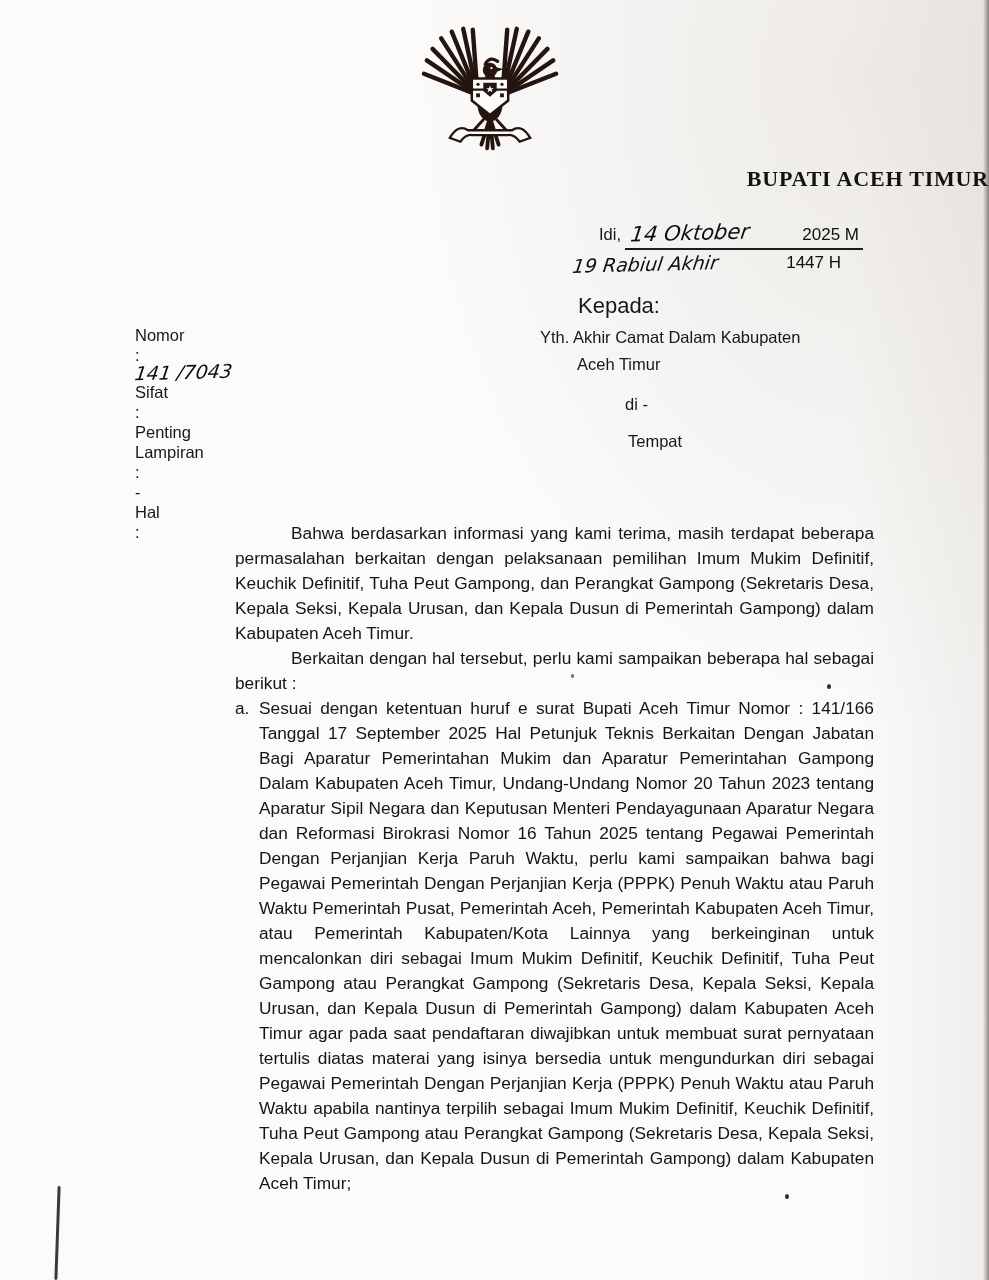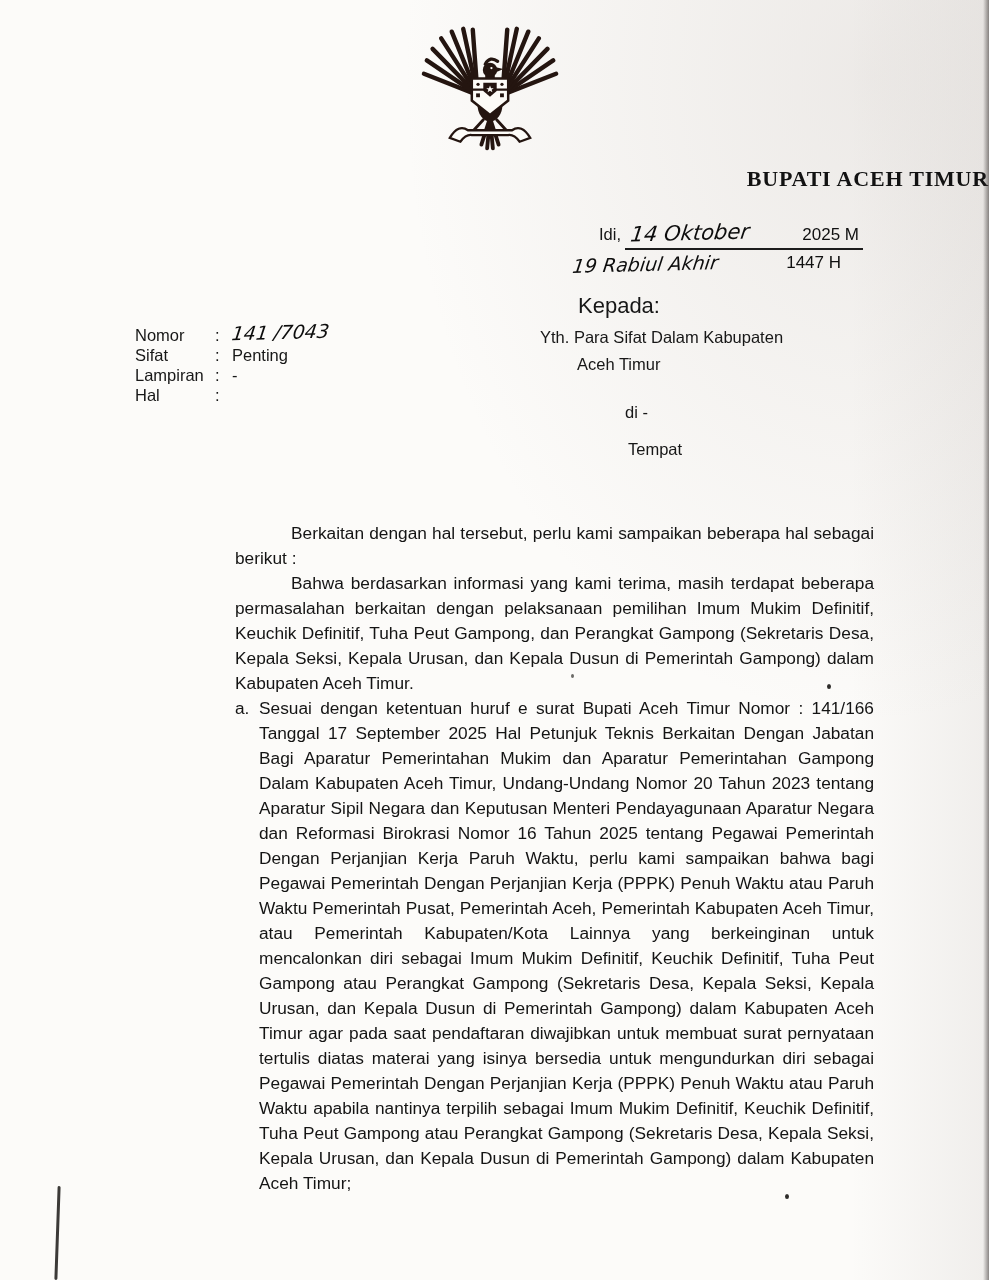--- a/index.html
+++ b/index.html
@@ -30,32 +30,32 @@
   .yr,.yr2{font-size:17px;color:#101010;}
   .hw{
     font-family:"DejaVu Sans", sans-serif;font-style:italic;display:inline-block;
     transform:skewX(-9deg) rotate(-1.5deg);color:#0d0d0d;
   }
   .hw-date1{font-size:21px;}
   .hw-date2{font-size:19px;}
   .kepada{position:absolute;left:578px;top:293px;font-size:22px;}
   
   .meta{position:absolute;left:135px;top:325px;width:392px;font-size:16.5px;line-height:20px;}
-  .meta-row{display:flex;align-items:flex-start;}
+  .meta-row{display:flex;align-items:flex-start;flex-direction:column;}
   .meta-label{width:80px;flex:none;}
   .meta-colon{width:17px;flex:none;}
   .hw-nomor{font-size:19px;margin-top:-3px;}
   .hal-value{
     width:290px;font-weight:bold;text-align:justify;line-height:21px;
     letter-spacing:0.1px;color:#101010;
   }
   
   .recipient{position:absolute;left:540px;top:327px;width:345px;font-size:16.5px;line-height:20px;}
   .yth2{margin-left:37px;margin-top:7px;}
-  .di{margin-left:85px;margin-top:28px;}
+  .di{margin-left:85px;margin-top:20px;}
   .tempat{margin-left:88px;margin-top:17px;}
   
   .body{
     position:absolute;left:235px;top:521px;width:639px;
     font-size:17.3px;line-height:25px;text-align:justify;color:#141414;
   }
   .body p{margin:0;}
   .indent{text-indent:56px;}
   .item-a{display:flex;align-items:flex-start;}
   .item-marker{width:24px;flex:none;}
@@ -155,29 +155,29 @@
       <span class="meta-colon">:</span>
       <span>-</span>
     </div>
     <div class="meta-row">
       <span class="meta-label">Hal</span>
       <span class="meta-colon">:</span>
     </div>
   </div>
 
   <div class="recipient">
-    <div>Yth. Para Sifat Dalam Kabupaten</div>
+    <div>Yth. Akhir Camat Dalam Kabupaten</div>
     <div class="yth2">Aceh Timur</div>
     <div class="di">di -</div>
     <div class="tempat">Tempat</div>
   </div>
 
   <div class="body">
+    <p class="indent">Bahwa berdasarkan informasi yang kami terima, masih terdapat beberapa permasalahan berkaitan dengan pelaksanaan pemilihan Imum Mukim Definitif, Keuchik Definitif, Tuha Peut Gampong, dan Perangkat Gampong (Sekretaris Desa, Kepala Seksi, Kepala Urusan, dan Kepala Dusun di Pemerintah Gampong) dalam Kabupaten Aceh Timur.</p>
     <p class="indent">Berkaitan dengan hal tersebut, perlu kami sampaikan beberapa hal sebagai berikut :</p>
-    <p class="indent">Bahwa berdasarkan informasi yang kami terima, masih terdapat beberapa permasalahan berkaitan dengan pelaksanaan pemilihan Imum Mukim Definitif, Keuchik Definitif, Tuha Peut Gampong, dan Perangkat Gampong (Sekretaris Desa, Kepala Seksi, Kepala Urusan, dan Kepala Dusun di Pemerintah Gampong) dalam Kabupaten Aceh Timur.</p>
     <div class="item-a">
       <span class="item-marker">a.</span>
       <p class="item-text">Sesuai dengan ketentuan huruf e surat Bupati Aceh Timur Nomor : 141/166 Tanggal 17 September 2025 Hal Petunjuk Teknis Berkaitan Dengan Jabatan Bagi Aparatur Pemerintahan Mukim dan Aparatur Pemerintahan Gampong Dalam Kabupaten Aceh Timur, Undang-Undang Nomor 20 Tahun 2023 tentang Aparatur Sipil Negara dan Keputusan Menteri Pendayagunaan Aparatur Negara dan Reformasi Birokrasi Nomor 16 Tahun 2025 tentang Pegawai Pemerintah Dengan Perjanjian Kerja Paruh Waktu, perlu kami sampaikan bahwa bagi Pegawai Pemerintah Dengan Perjanjian Kerja (PPPK) Penuh Waktu atau Paruh Waktu Pemerintah Pusat, Pemerintah Aceh, Pemerintah Kabupaten Aceh Timur, atau Pemerintah Kabupaten/Kota Lainnya yang berkeinginan untuk mencalonkan diri sebagai Imum Mukim Definitif, Keuchik Definitif, Tuha Peut Gampong atau Perangkat Gampong (Sekretaris Desa, Kepala Seksi, Kepala Urusan, dan Kepala Dusun di Pemerintah Gampong) dalam Kabupaten Aceh Timur agar pada saat pendaftaran diwajibkan untuk membuat surat pernyataan tertulis diatas materai yang isinya bersedia untuk mengundurkan diri sebagai Pegawai Pemerintah Dengan Perjanjian Kerja (PPPK) Penuh Waktu atau Paruh Waktu apabila nantinya terpilih sebagai Imum Mukim Definitif, Keuchik Definitif, Tuha Peut Gampong atau Perangkat Gampong (Sekretaris Desa, Kepala Seksi, Kepala Urusan, dan Kepala Dusun di Pemerintah Gampong) dalam Kabupaten Aceh Timur;</p>
     </div>
   </div>
 
   <div class="edge-right"></div>
   <div class="edge-left-line"></div>
   <div class="speck speck-1"></div>
   <div class="speck speck-2"></div>

